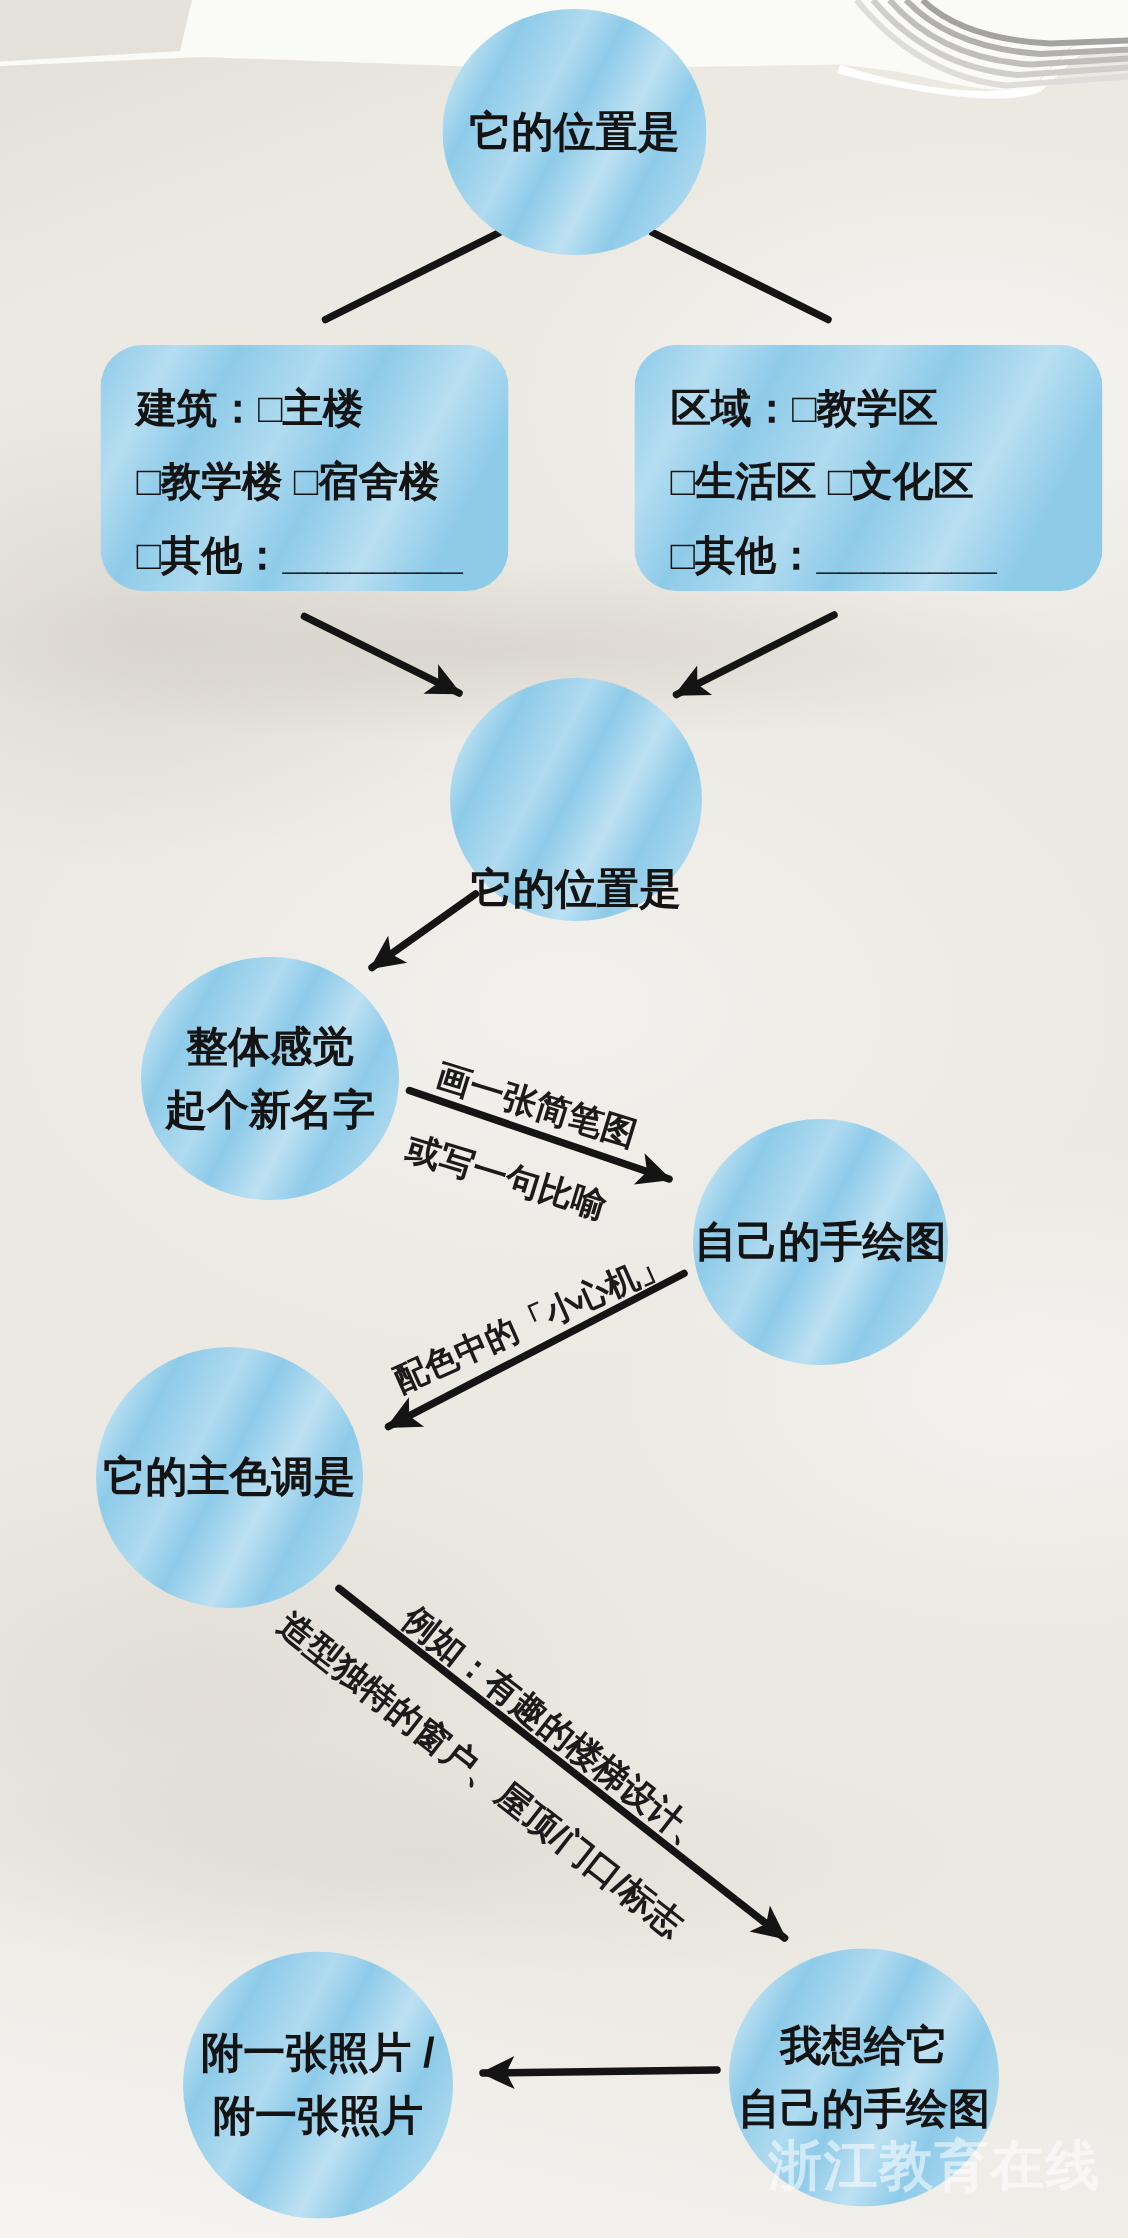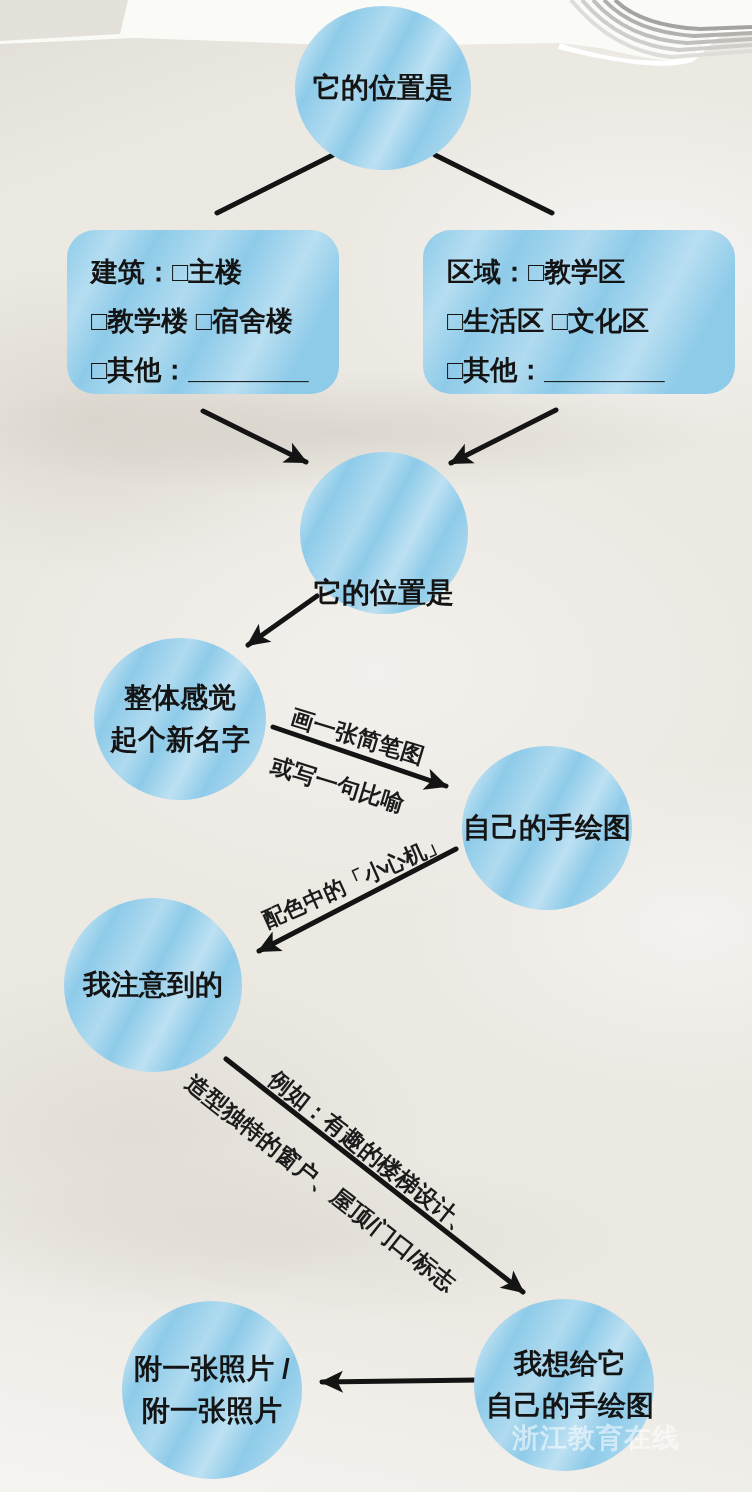--- a/index.html
+++ b/index.html
@@ -46,21 +46,21 @@
     color:#141414;font-weight:700;font-size:27px;
     padding:18px 0 0 24px;box-sizing:border-box;
   }
   .box .bline{line-height:49px;white-space:nowrap;}
   .edge-label{
     position:absolute;color:#1b1b1b;font-weight:700;font-size:23px;
     white-space:nowrap;transform-origin:0 0;
   }
   .watermark{
     position:absolute;left:512px;top:1420px;
-    font-size:27px;font-weight:700;letter-spacing:1px;
+    font-size:36px;font-weight:700;letter-spacing:1px;
     color:rgba(255,255,255,0.55);white-space:nowrap;
     font-family:"Liberation Serif","DejaVu Serif",serif;
   }
 </style>
 </head>
 <body>
 
 <div class="page">
 
   <svg class="topdeco" viewBox="0 0 752 140">
@@ -117,25 +117,25 @@
       <div>起个新名字</div>
     </div>
   </div>
 
   <div class="node" style="left:462px;top:746px;width:170px;height:164px;">
     <div>自己的手绘图</div>
   </div>
 
   <div class="node" style="left:64px;top:898px;width:178px;height:174px;">
     <div>
-      <div>我注意到的</div>
+      <div>它的主色调是</div>
     </div>
   </div>
 
-  <div class="node" style="left:474px;top:1299px;width:180px;height:172px;justify-content:flex-end;">
+  <div class="node" style="left:486px;top:1299px;width:180px;height:172px;">
     <div>
       <div>我想给它</div>
       <div>自己的手绘图</div>
     </div>
   </div>
 
   <div class="node" style="left:122px;top:1301px;width:180px;height:178px;">
     <div>
       <div>附一张照片 /</div>
       <div>附一张照片</div>

